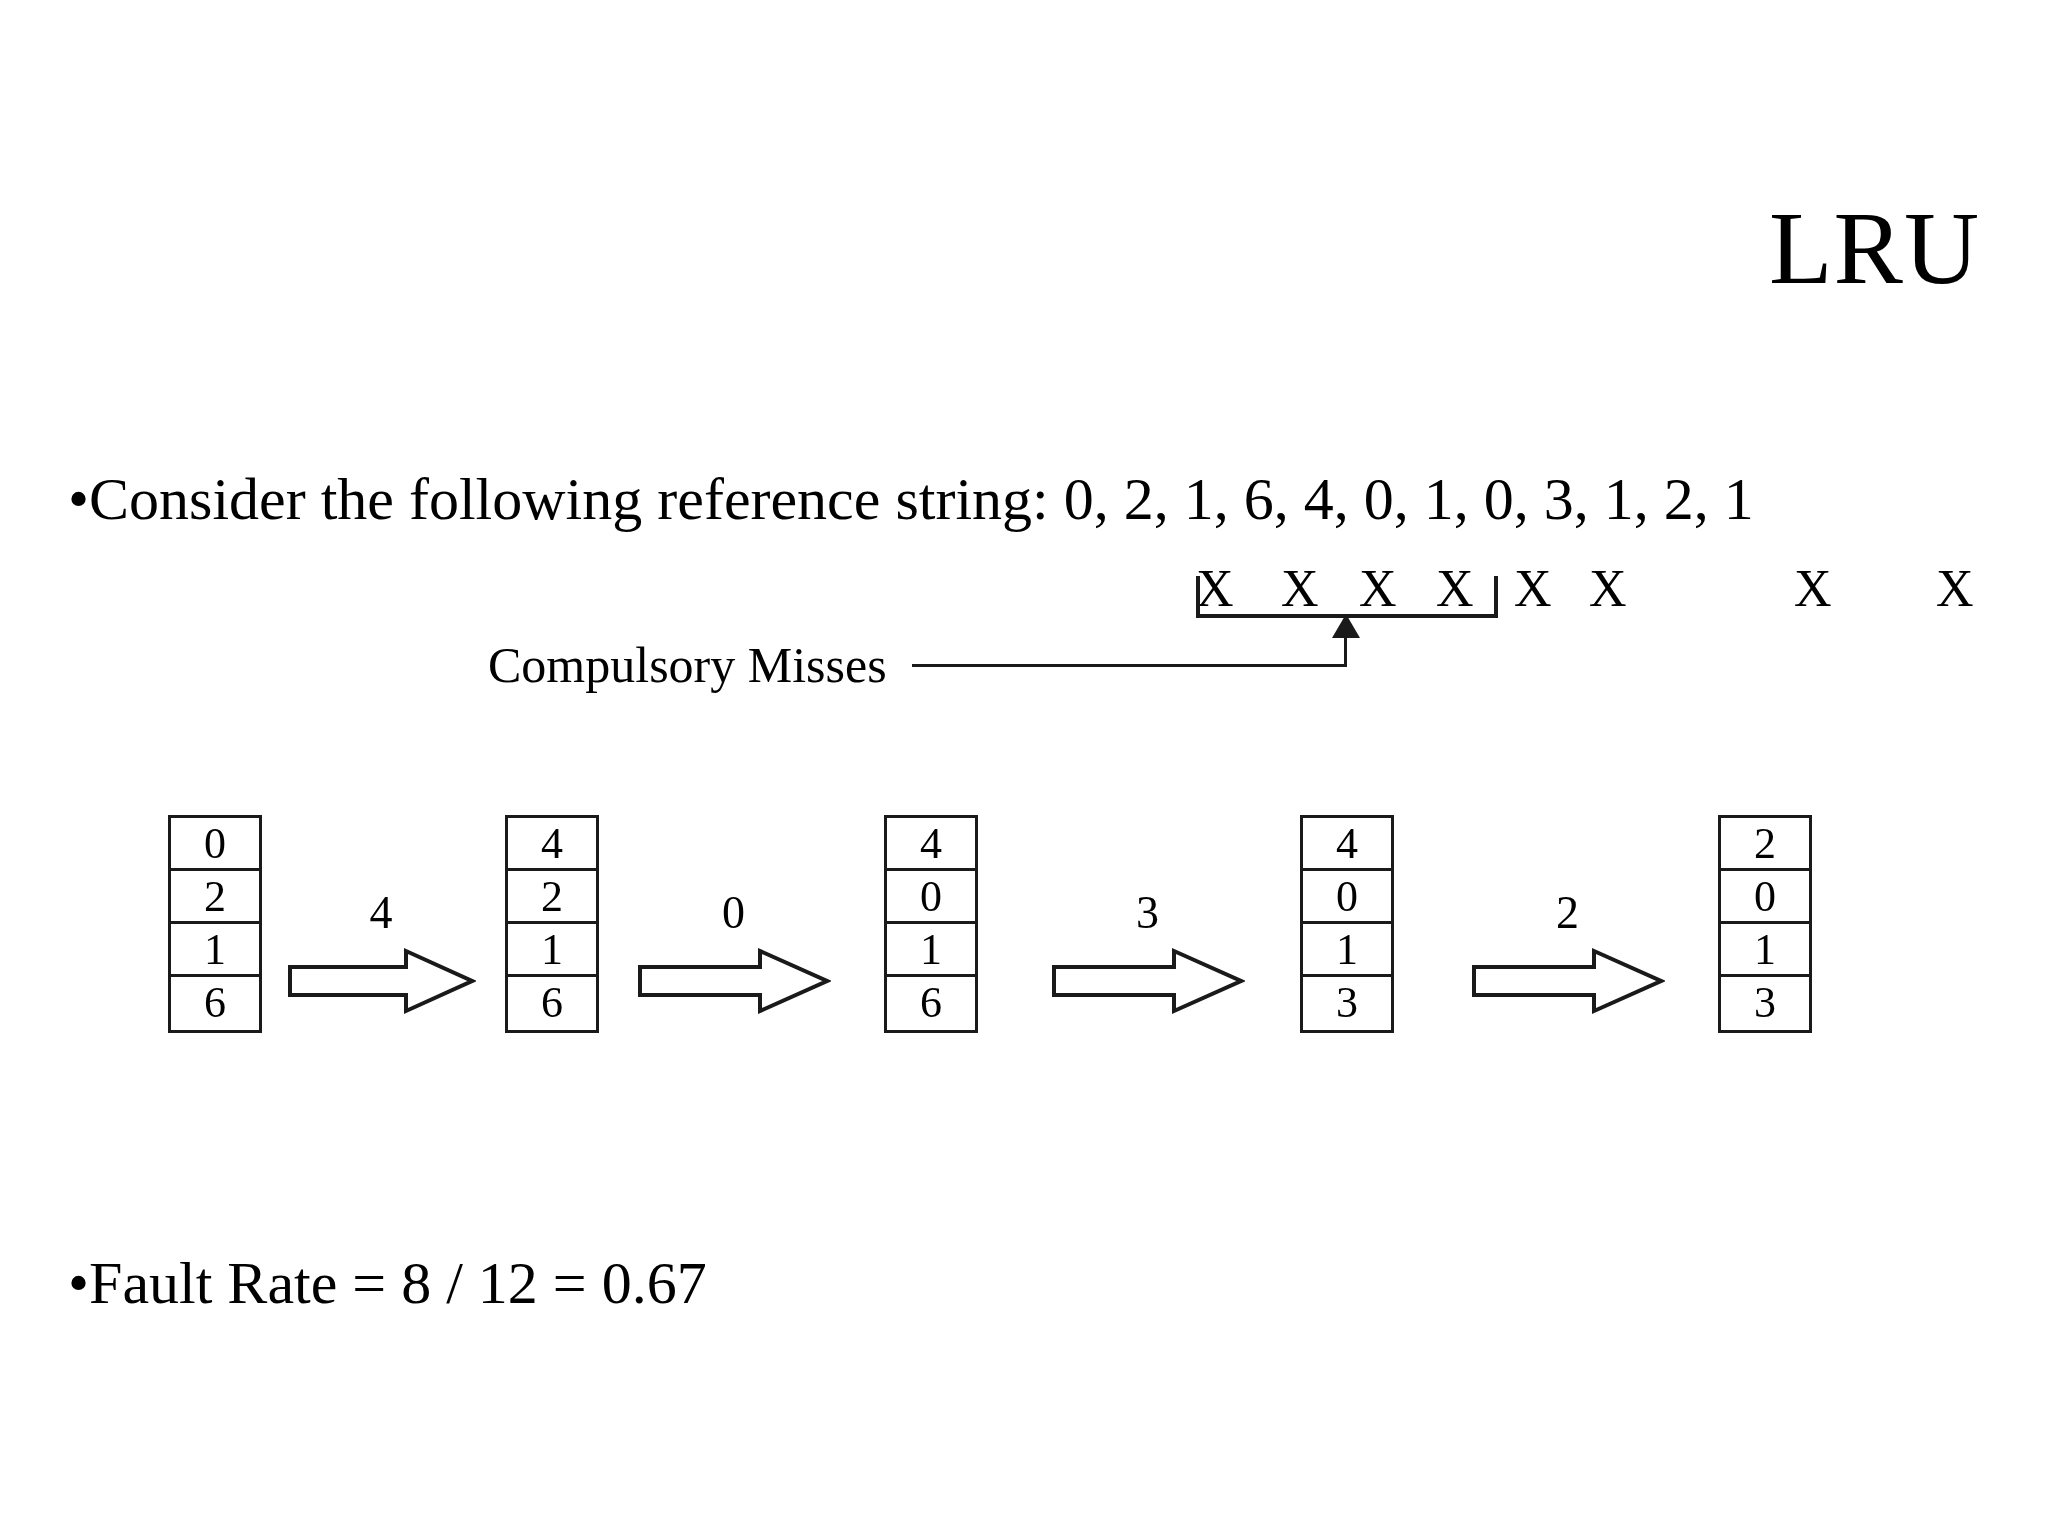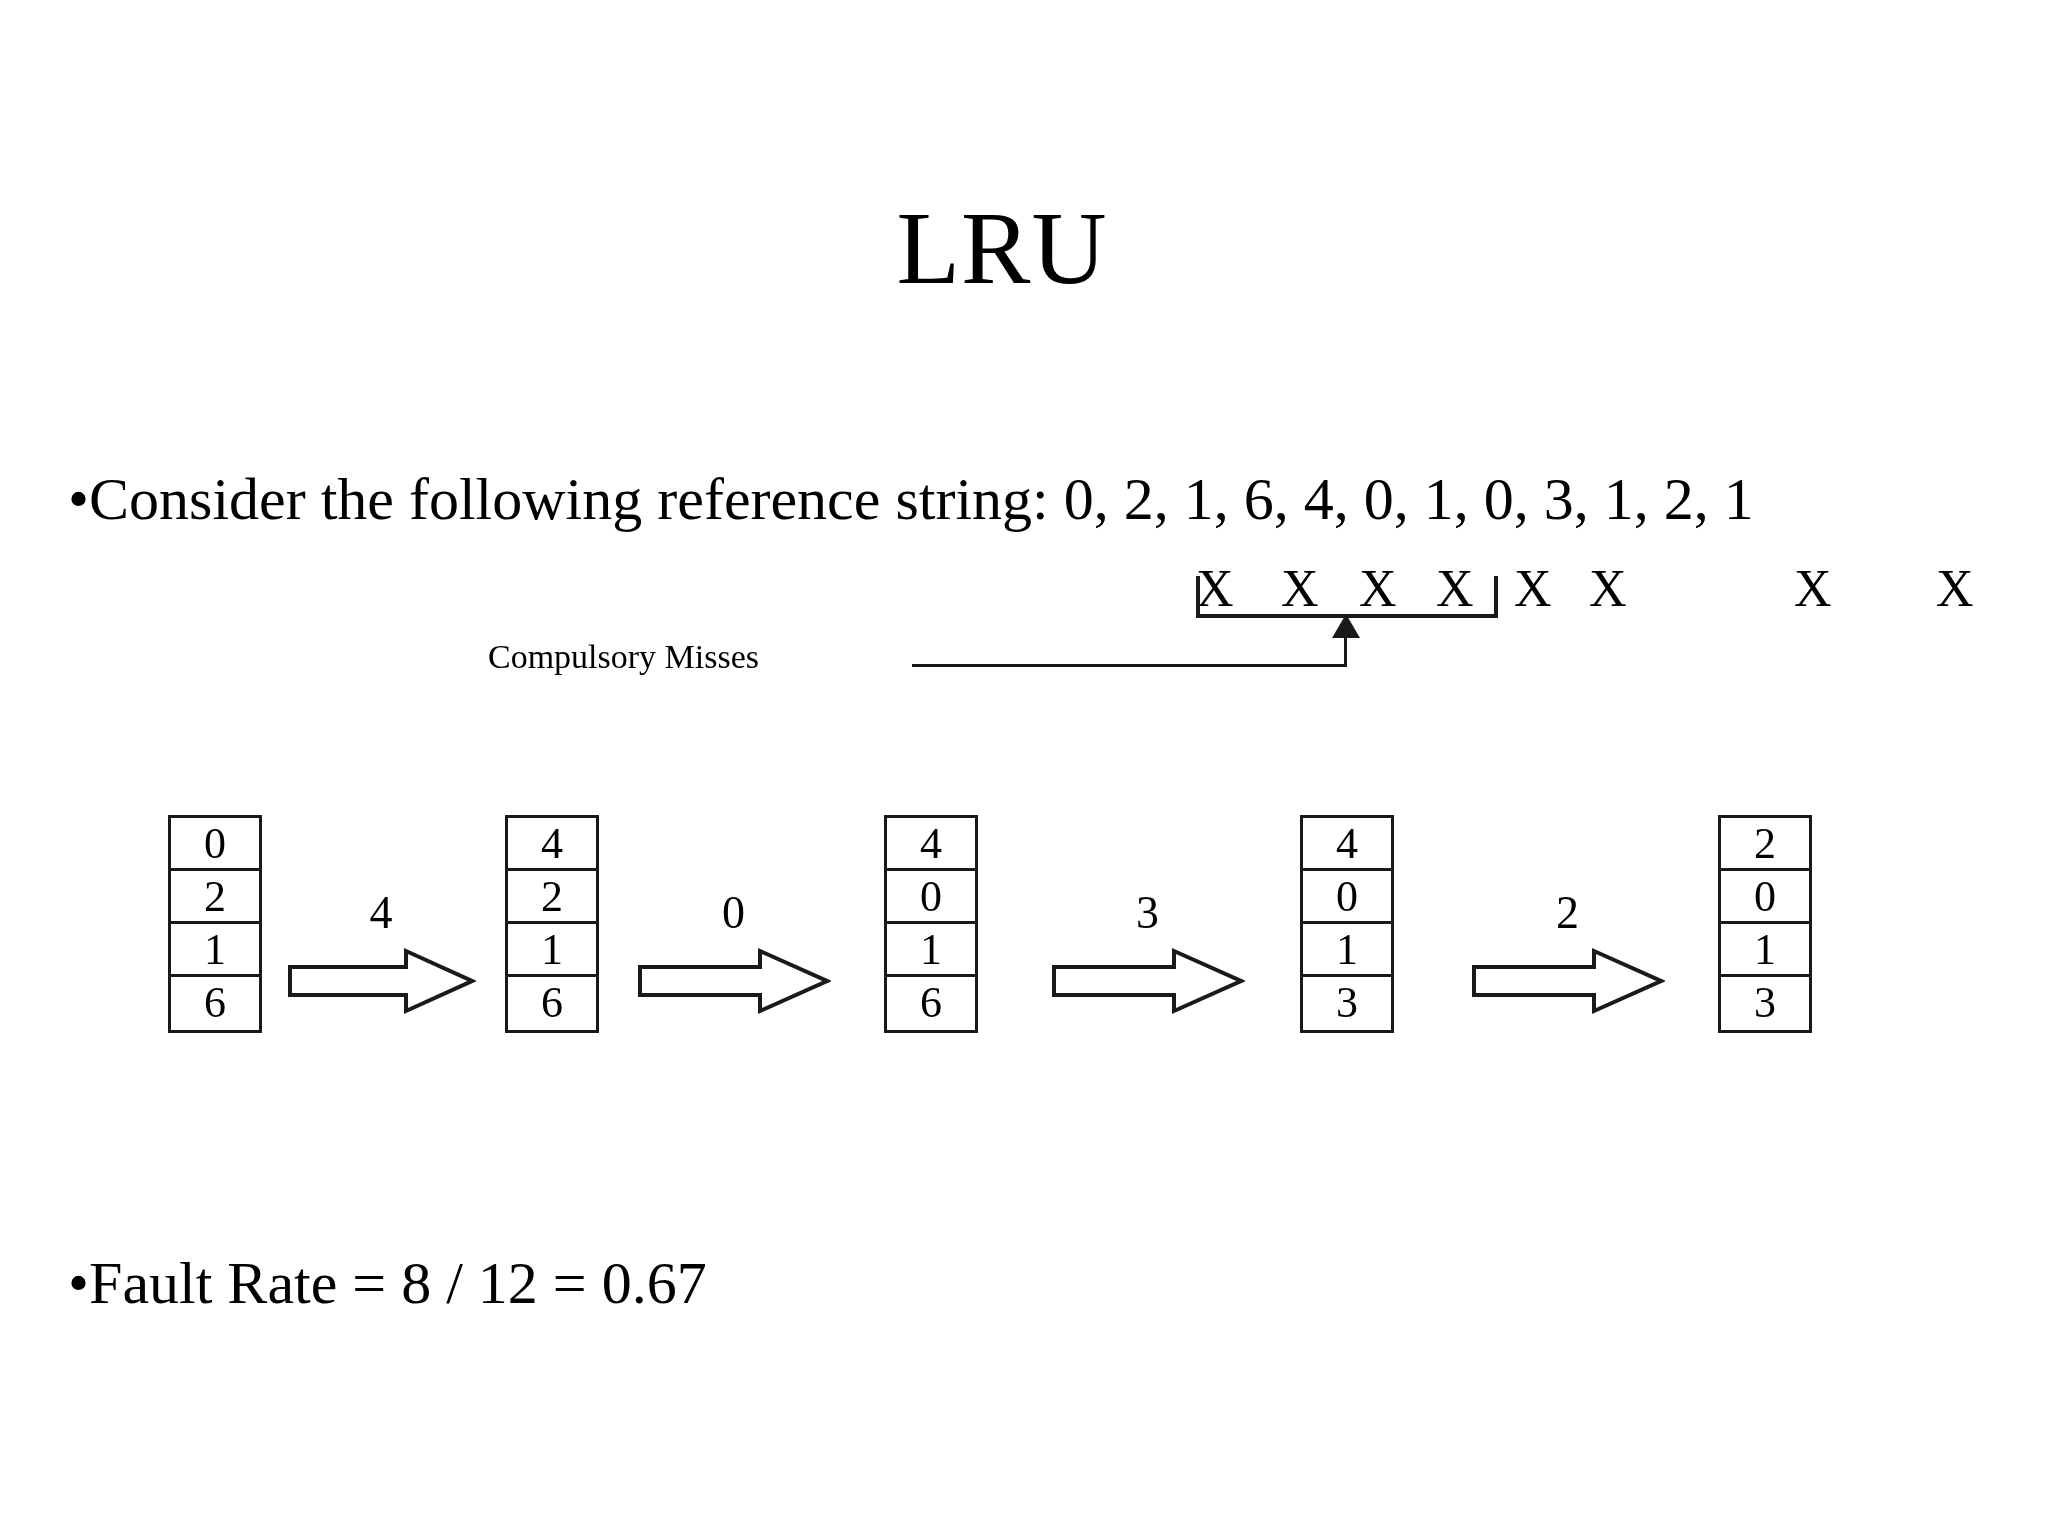--- a/index.html
+++ b/index.html
@@ -12,24 +12,24 @@
     height: 1536px;
     position: relative;
     overflow: hidden;
     font-family: "Liberation Serif", "DejaVu Serif", serif;
     color: #000000;
   }
 
   
   #slide-title {
     position: absolute;
-    left: 16px;
+    left: 8px;
     top: 196px;
     width: 1972px;
-    text-align: center;
+    text-align: right;
     font-size: 104px;
     line-height: 1.0;
     letter-spacing: 1px;
     font-weight: normal;
     margin: 0;
   }
 
   
   .bullet-line {
     position: absolute;
@@ -102,21 +102,21 @@
     height: 0;
     border-left: 14px solid transparent;
     border-right: 14px solid transparent;
     border-bottom: 24px solid #1a1a1a;
   }
 
   #compulsory-label {
     position: absolute;
     left: 488px;
     top: 640px;
-    font-size: 34px;
+    font-size: 50px;
     line-height: 1.0;
     white-space: nowrap;
   }
 
   
   .frame-stack {
     position: absolute;
     top: 815px;
     width: 94px;
     border: 3px solid #1a1a1a;

